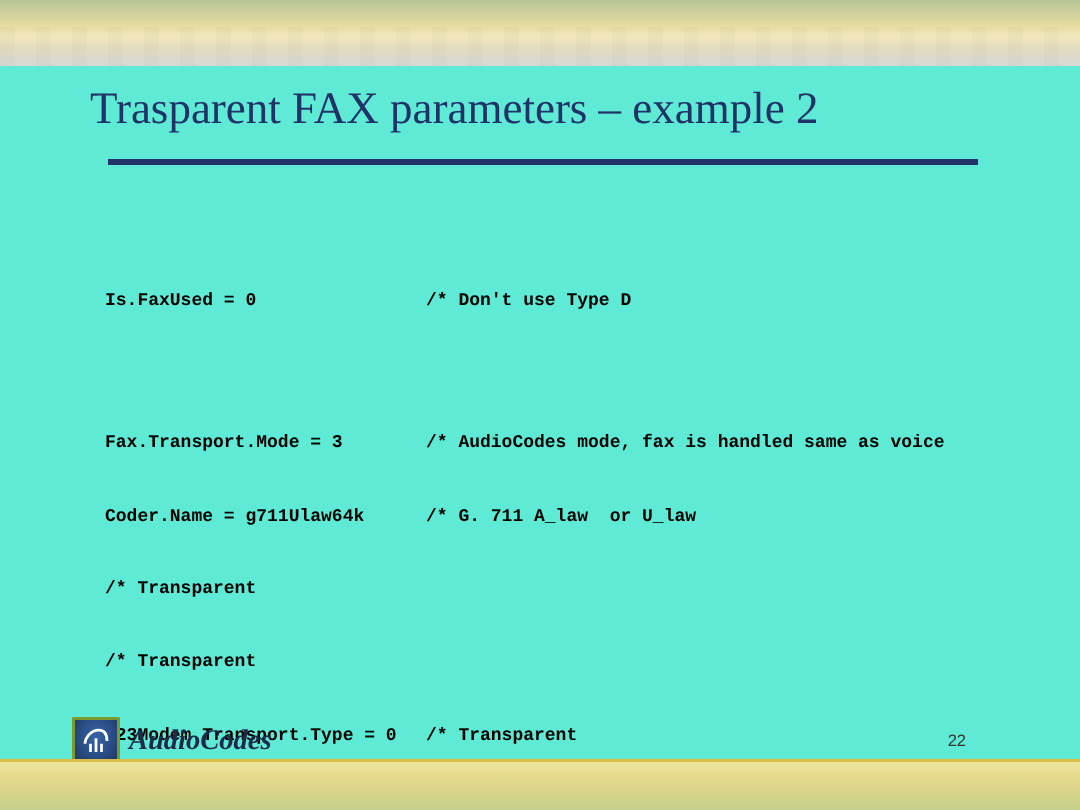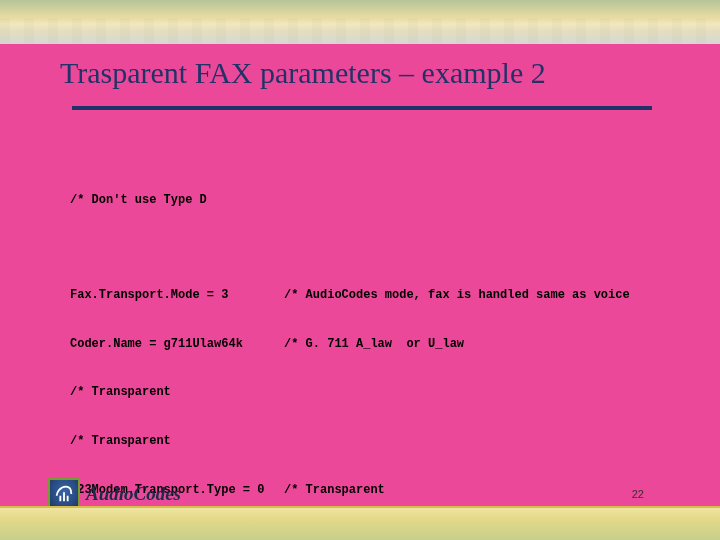--- a/index.html
+++ b/index.html
@@ -8,21 +8,21 @@
     width: 720px;
     height: 540px;
     font-family: Arial, Helvetica, sans-serif;
     overflow: hidden;
     background: #fff;
   }
   .slide {
     position: relative;
     width: 720px;
     height: 540px;
-    background: #ec4899;
+    background: #5eead4;
   }
   
   .top-band {
     position: absolute;
     left: 0; top: 0;
     width: 720px;
     height: 44px;
     background: linear-gradient(
       to bottom,
       #b6c498 0%,
@@ -135,21 +135,21 @@
 <body>
 
 <div class="slide">
   <div class="top-band"></div>
 
   <div class="title">Trasparent  FAX parameters – example 2</div>
   <div class="title-rule"></div>
 
   <div class="code-area">
     <div class="code-row">
-      <span class="code-cmt">/* Don't use Type D</span>
+      <span class="code-lhs">Is.FaxUsed = 0</span><span class="code-cmt">/* Don't use Type D</span>
     </div>
     <div class="code-gap"></div>
     <div class="code-row">
       <span class="code-lhs">Fax.Transport.Mode = 3</span><span class="code-cmt">/* AudioCodes mode, fax is handled same as voice</span>
     </div>
     <div class="code-row">
       <span class="code-lhs">Coder.Name = g711Ulaw64k</span><span class="code-cmt">/* G. 711 A_law  or U_law</span>
     </div>
     <div class="code-row">
       <span class="code-cmt">/* Transparent</span>

